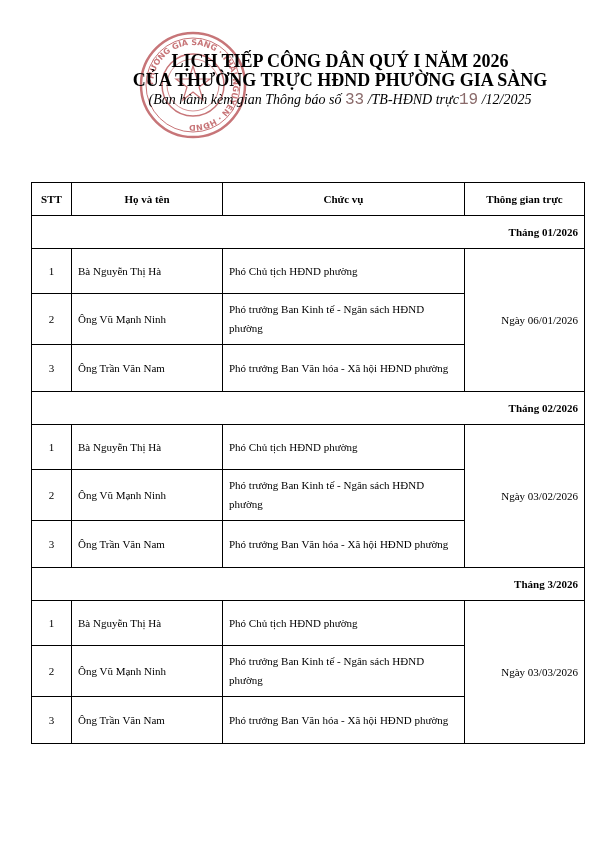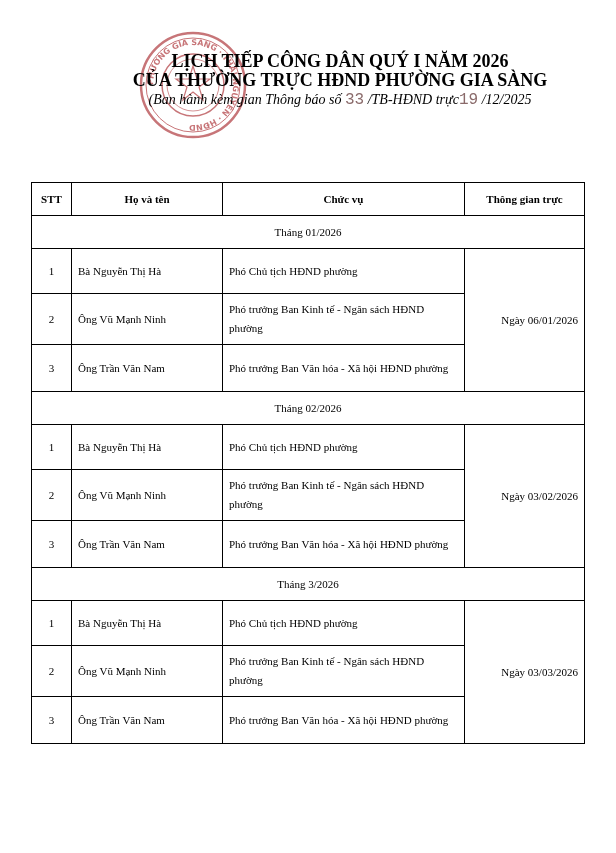--- a/index.html
+++ b/index.html
@@ -11,21 +11,21 @@
   .sub-line { font-style: italic; font-size: 14px; line-height: 19px; white-space: nowrap; }
   .sub-line .fill { color: #8a6a6a; font-size: 16px; font-style: normal; font-family: Liberation Mono, monospace; }
   table.sched { position: absolute; left: 31px; top: 158px; width: 551px;
     border-collapse: collapse; table-layout: fixed; font-size: 11px; margin-top: 24px; }
   table.sched td, table.sched th { border: 1px solid #000; padding: 0 6px; vertical-align: middle; line-height: 19px; }
   table.sched th { font-weight: bold; text-align: center; height: 32px; }
   .c-stt { width: 27px; text-align: center; }
   .c-name { width: 138px; }
   .c-pos { width: 229px; }
   .c-time { width: 107px; text-align: center; }
-  tr.month td { text-align: center; font-weight: normal; height: 32px; }
+  tr.month td { text-align: right; font-weight: bold; height: 32px; }
   tr.r1 td { height: 44px; }
   tr.r2 td { height: 50px; }
   tr.r3 td { height: 46px; }
   td.stt { text-align: center; padding: 0; }
   td.time { text-align: right; padding: 0 2px; }
 </style>
 </head>
 <body>
 
 <svg class="seal" viewBox="0 0 110 110">

